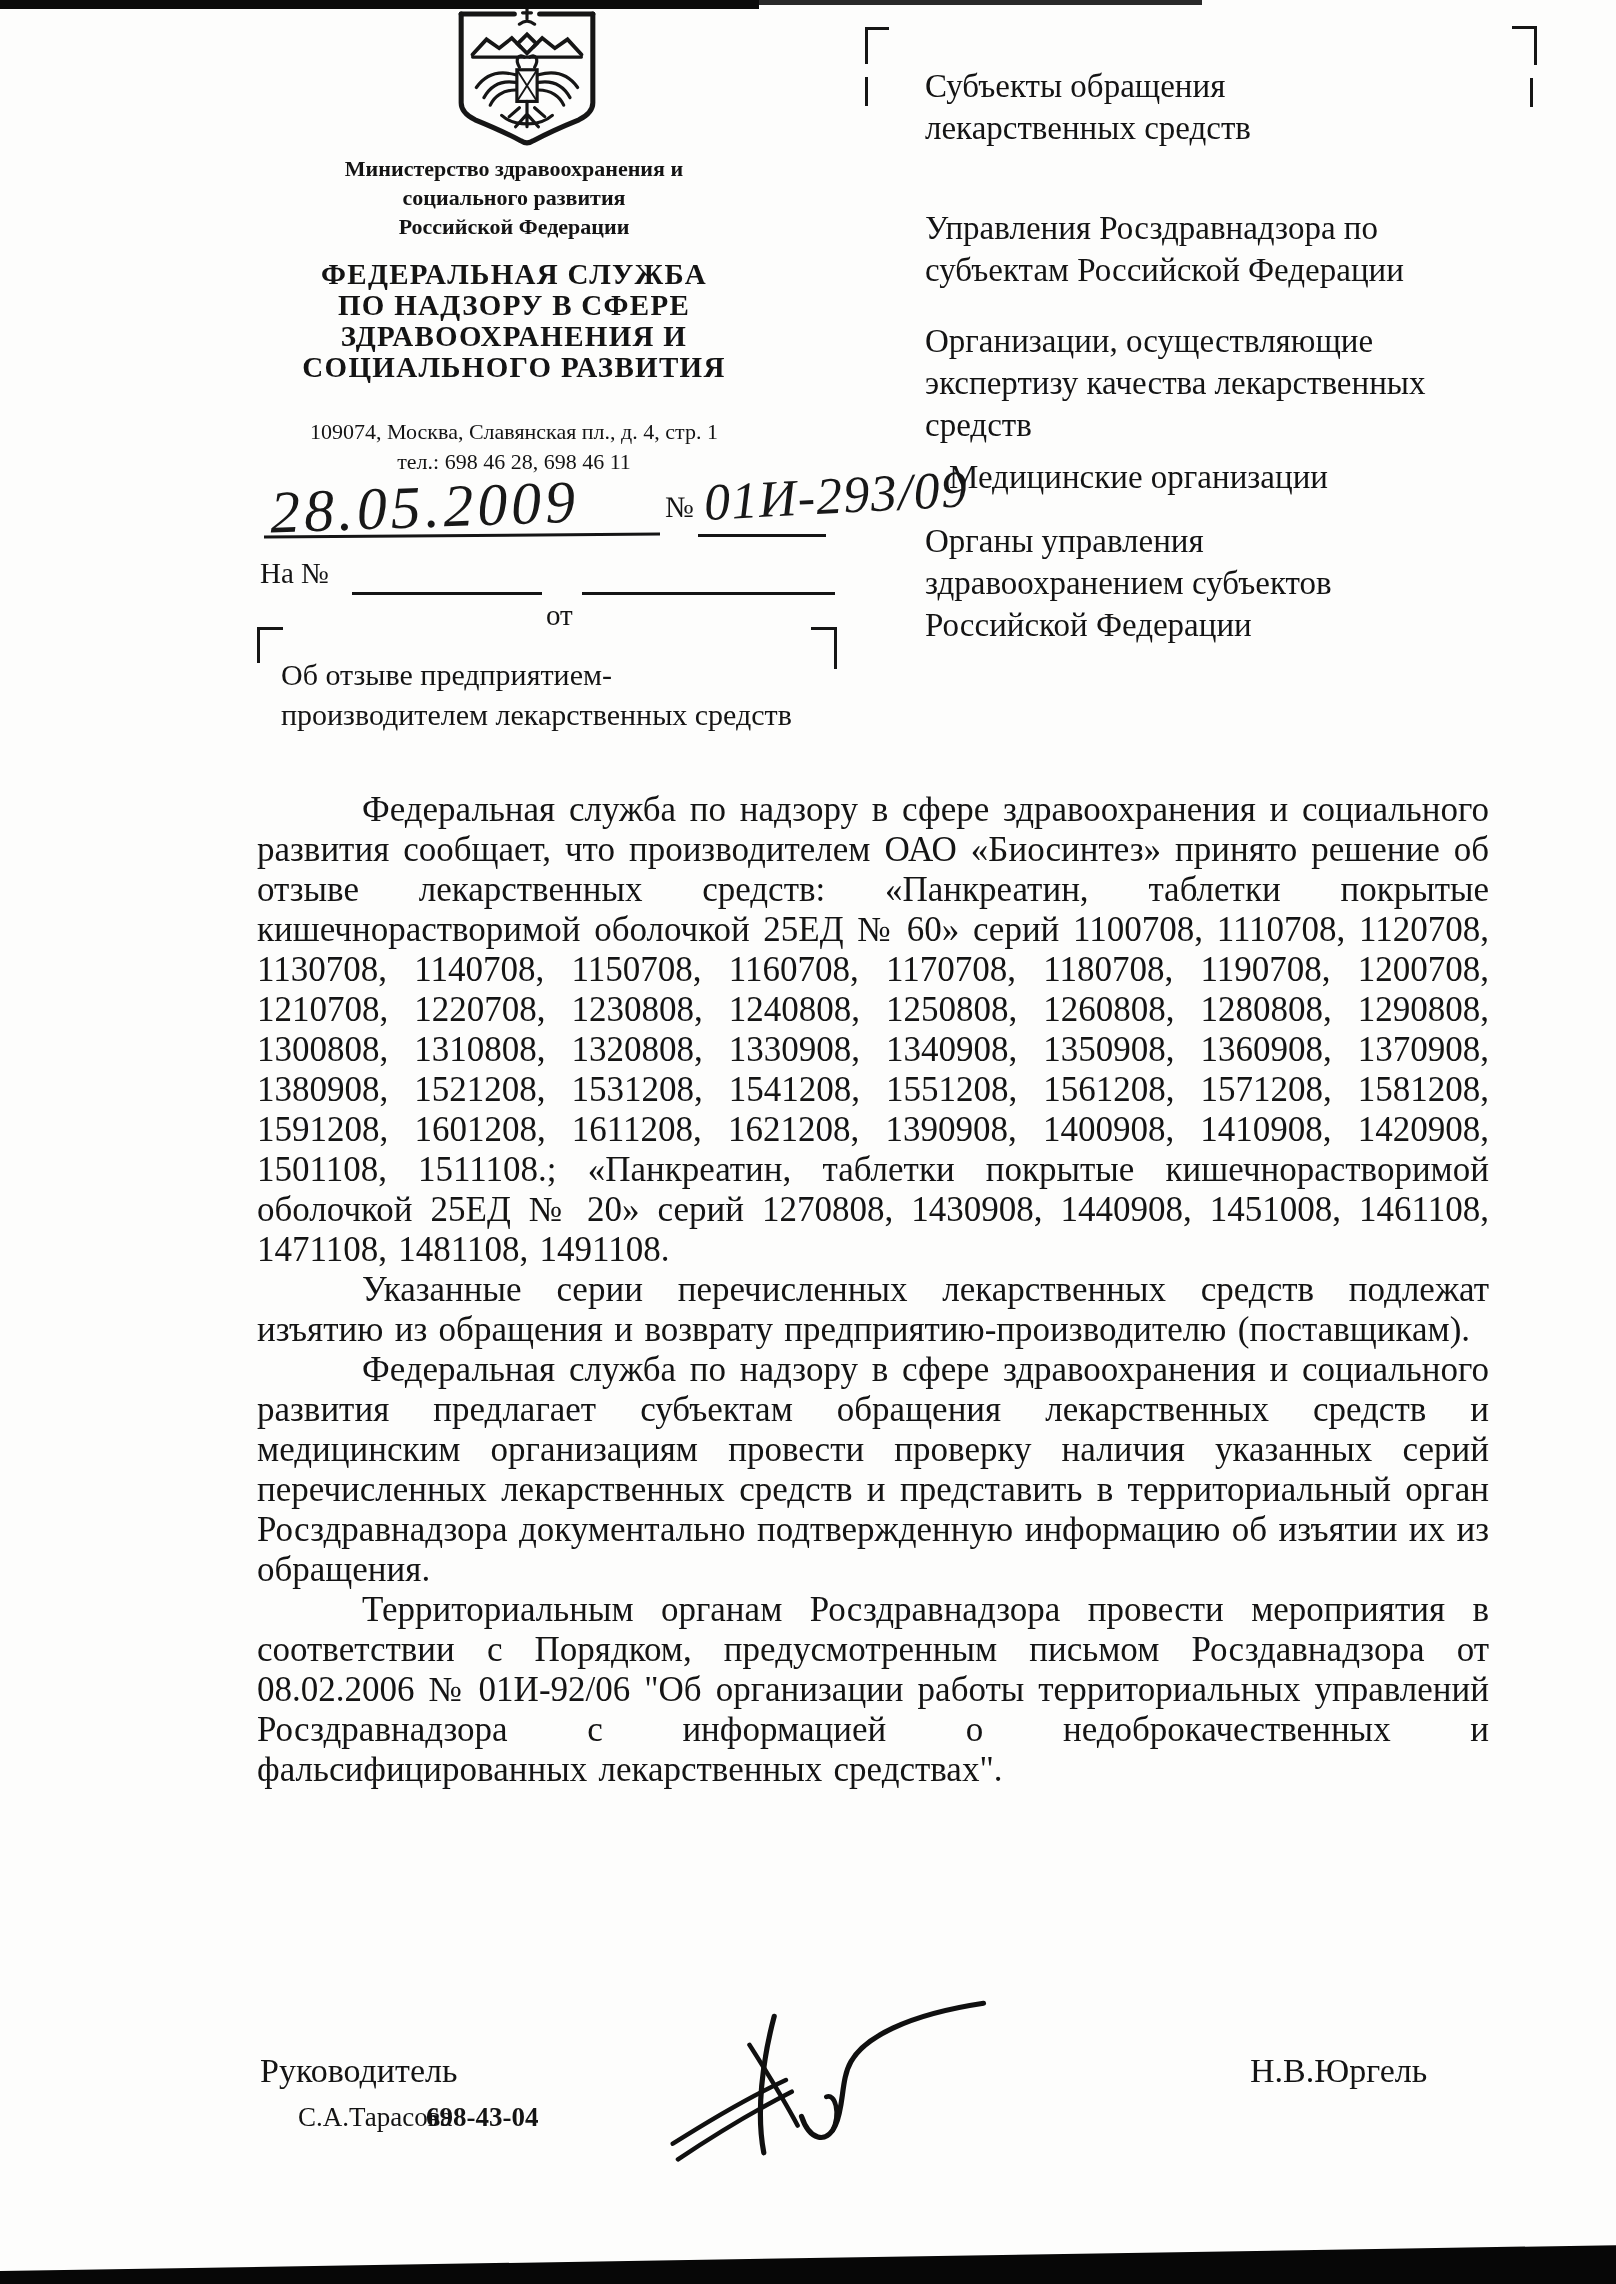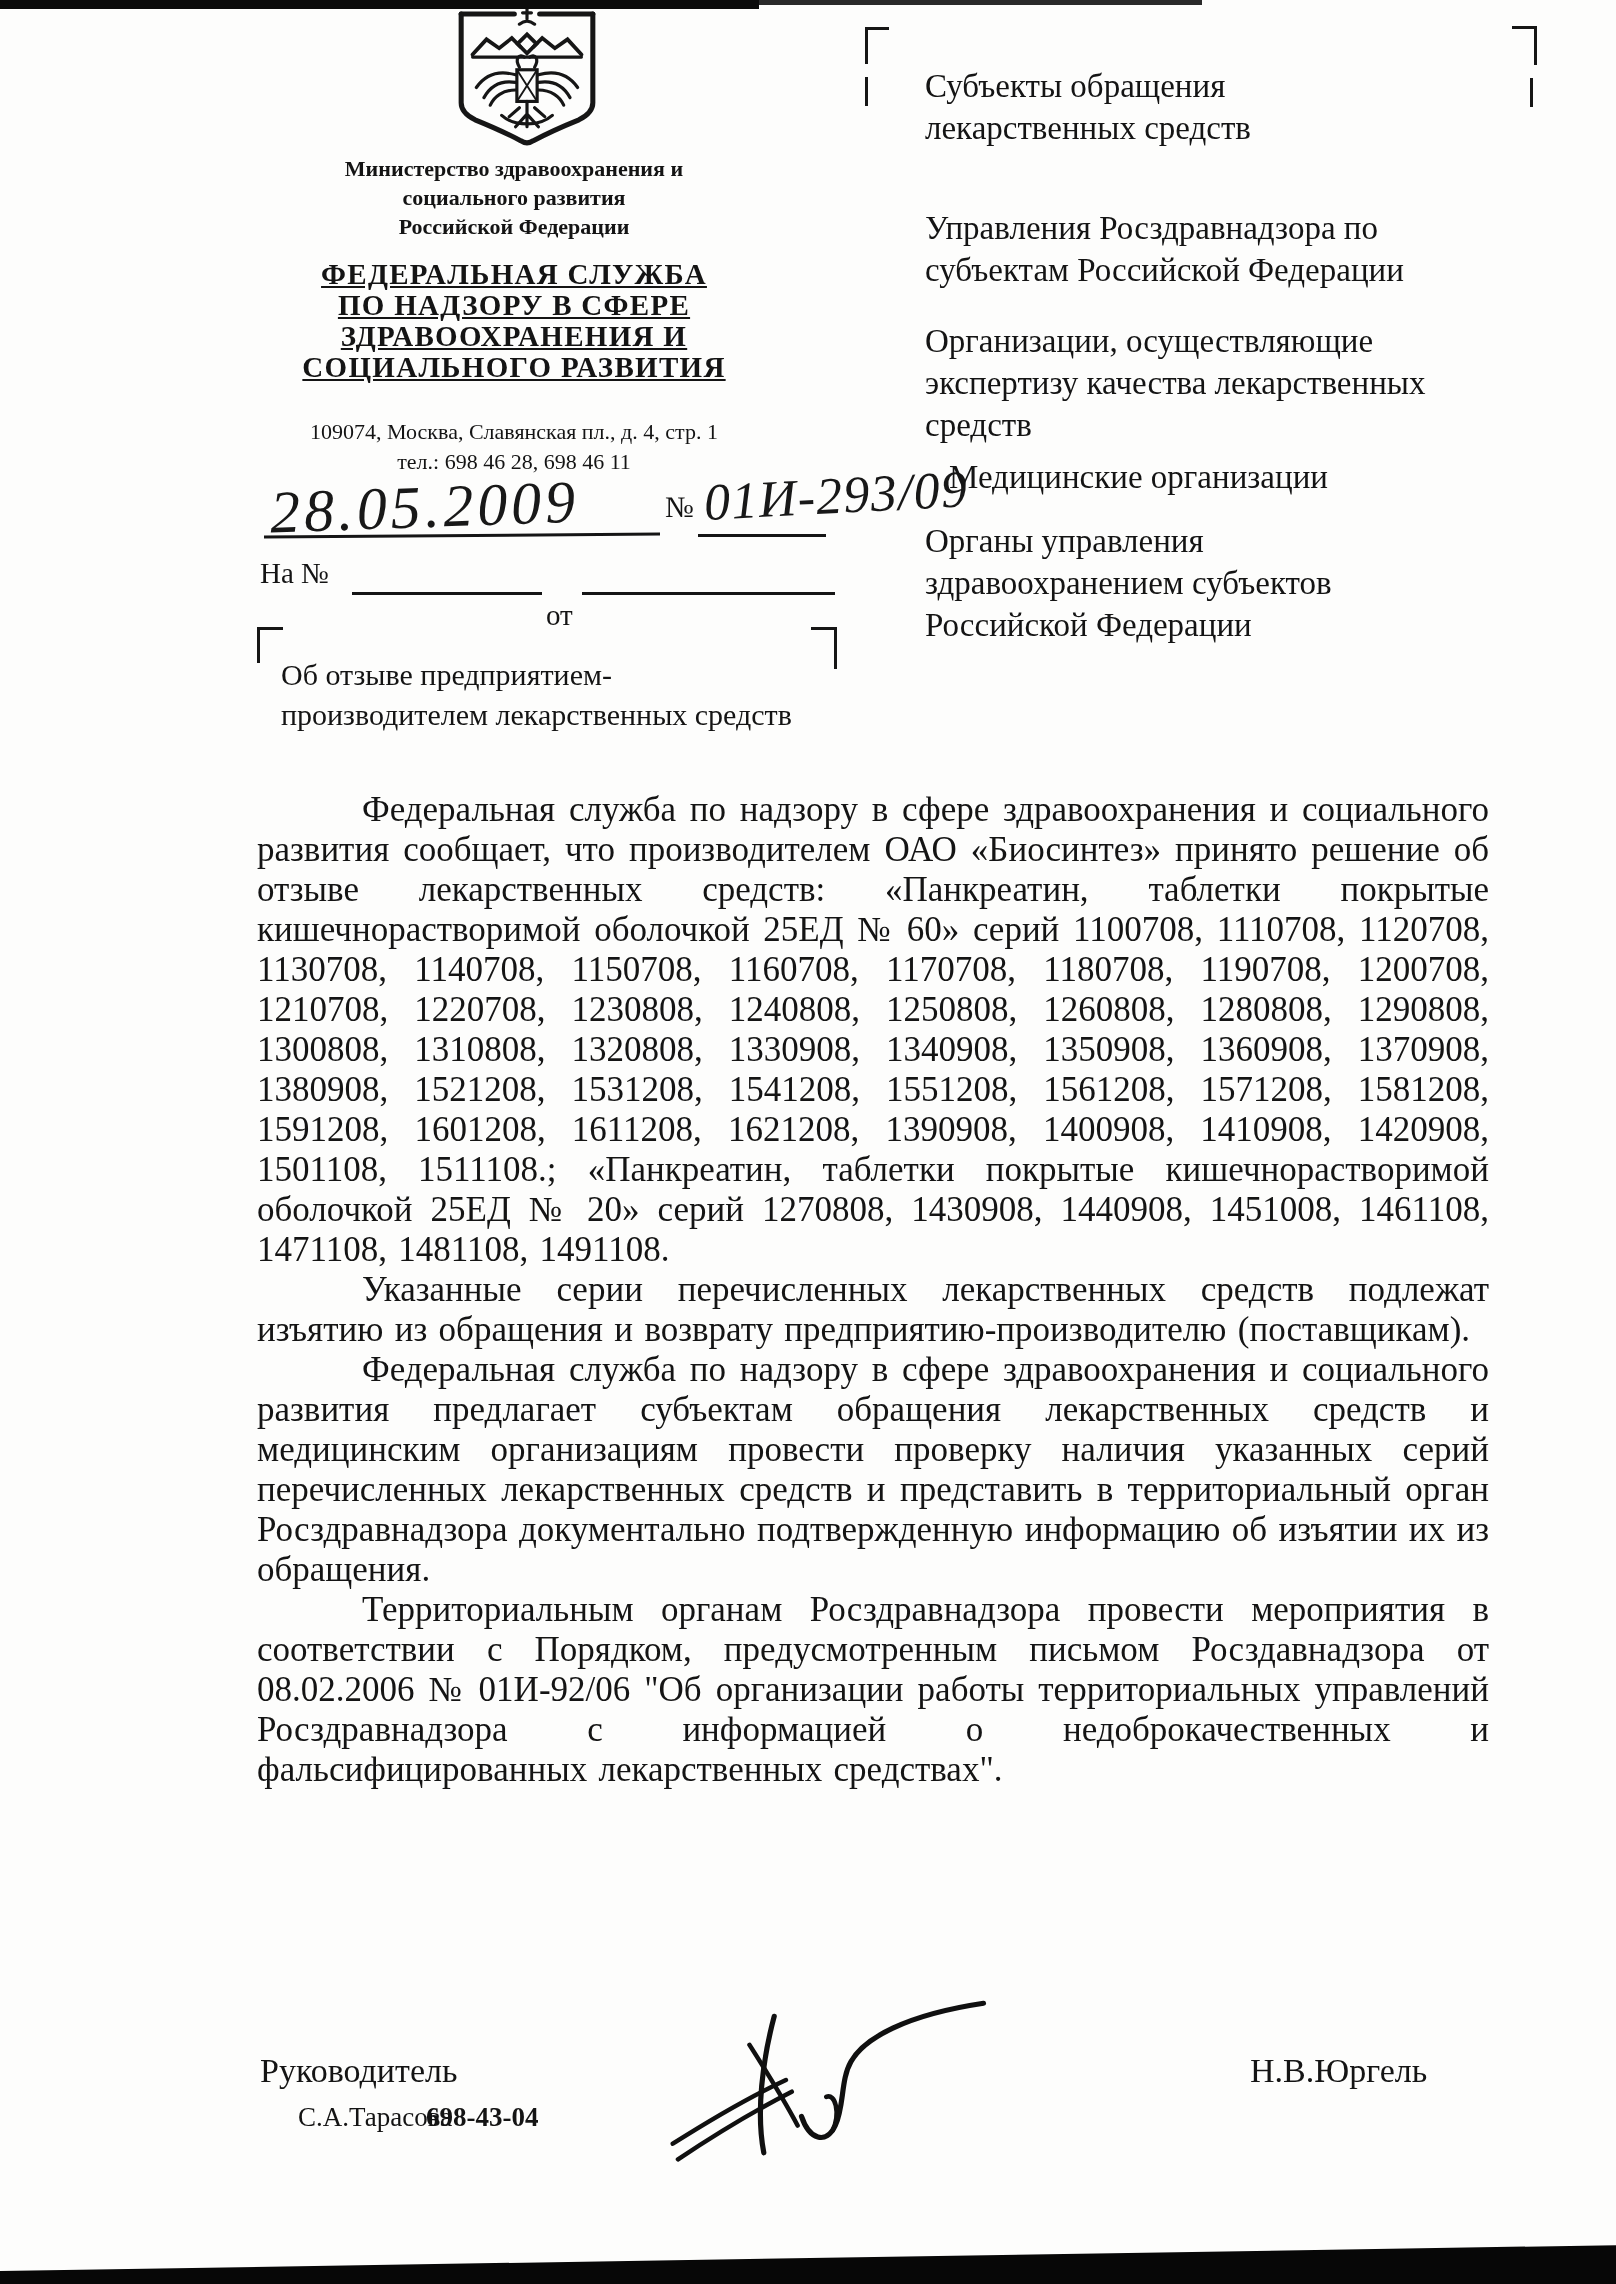--- a/index.html
+++ b/index.html
@@ -10,21 +10,21 @@
     font-family:"Liberation Serif", serif;
     color:#141414;
     overflow:hidden;
   }
   .abs{position:absolute;}
   .pre{white-space:pre-line;}
   .center{text-align:center;}
   .b{font-weight:bold;}
 
   .ministry{left:247px;top:154px;width:534px;font-size:22px;line-height:29px;}
-  .service{left:247px;top:259px;width:534px;font-size:29px;line-height:31px;letter-spacing:1.3px;text-decoration:underline;}
+  .service{left:247px;top:259px;width:534px;font-size:29px;line-height:31px;letter-spacing:1.3px;}
   .contacts{left:247px;top:417px;width:534px;font-size:22px;line-height:30px;}
 
   .hw{font-style:italic;color:#181818;}
   .hw-date{left:270px;top:473px;font-size:60px;letter-spacing:3.9px;transform:rotate(-2deg);}
   .hw-num{left:704px;top:466px;font-size:52px;letter-spacing:1.3px;transform:rotate(-3deg);}
   .num-sign{left:665px;top:490px;font-size:30px;}
   .rule{background:#151515;height:3.3px;}
   .rule-date{left:264px;top:534px;width:396px;transform:rotate(-0.4deg);}
   .rule-num{left:698px;top:534px;width:128px;}
   .reply-na{left:260px;top:557px;font-size:29px;}

